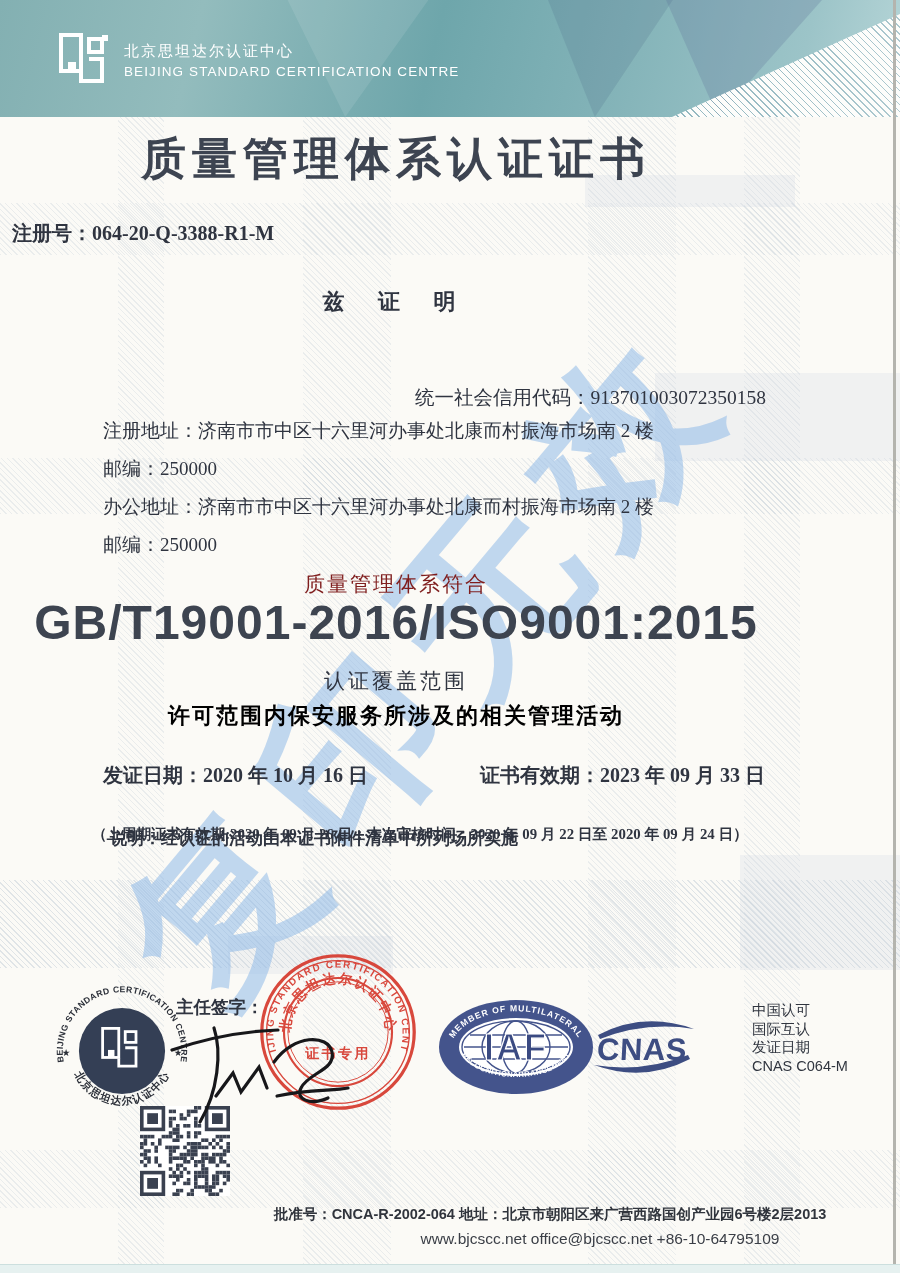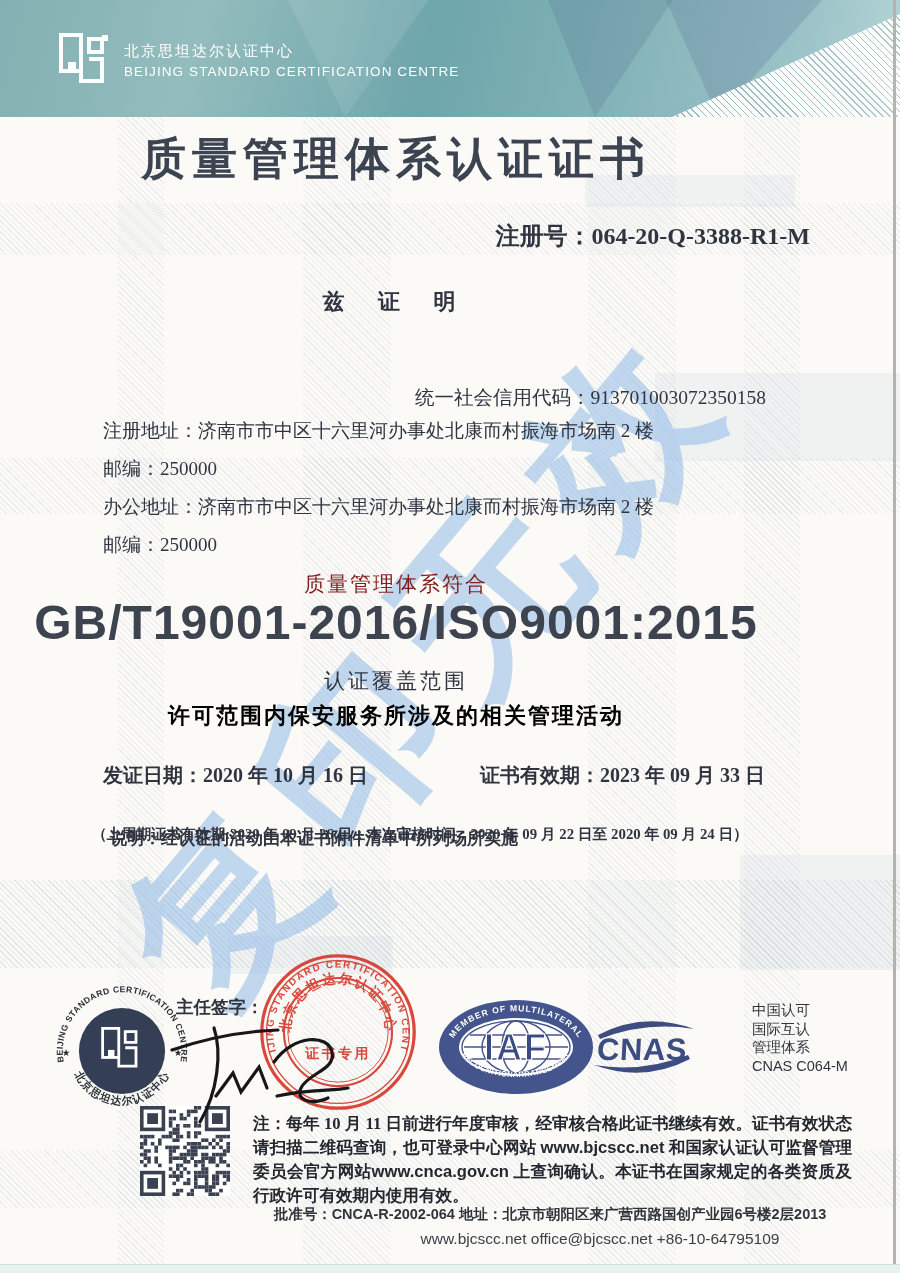--- a/index.html
+++ b/index.html
@@ -26,21 +26,21 @@
   .blk{position:absolute;z-index:0;background:rgba(205,214,224,0.24);}
   
   .watermark{position:absolute;left:-10px;top:545px;width:880px;z-index:1;text-align:center;
              transform:rotate(-50deg);transform-origin:50% 50%;
              font-size:178px;font-weight:700;letter-spacing:26px;color:rgba(144,185,231,0.55);
              white-space:nowrap;pointer-events:none;}
   
   .abs{position:absolute;z-index:2;}
   .center{left:0;width:792px;text-align:center;}
   .title{top:129px;font-size:45px;font-weight:700;letter-spacing:6px;color:#3d4451;}
-  .regno{top:220px;left:0;width:810px;text-align:right;font-size:24px;font-weight:700;color:#2f3440;}
+  .regno{top:220px;left:12px;width:810px;text-align:left;font-size:20px;font-weight:700;color:#2f3440;}
   .hereby{top:287px;font-size:22px;font-weight:700;letter-spacing:14px;color:#2f3440;}
   .company{top:317px;font-size:37px;font-weight:700;letter-spacing:2px;color:#2f3440;}
   .credit{top:384px;left:0;width:766px;text-align:right;font-size:19.5px;color:#2f3440;}
   .addr{top:412px;left:103px;width:760px;font-size:19px;line-height:38px;color:#2f3440;}
   .conform{top:570px;font-size:21px;letter-spacing:2px;color:#7f1d1d;}
   .stdcode{top:595px;font-size:48px;font-weight:700;letter-spacing:1px;color:#3d4450;
            font-family:"Liberation Sans","DejaVu Sans",sans-serif;}
   .scopetitle{top:667px;font-size:21px;letter-spacing:3px;color:#2f3440;}
   .scope{top:701px;font-size:22px;font-weight:700;letter-spacing:2px;color:#000000;}
   .dateline{top:762px;font-size:20px;font-weight:700;color:#2f3440;}
@@ -208,21 +208,21 @@
 
   <svg class="cnassvg" width="128" height="68" viewBox="0 0 128 68">
     <path d="M18,22 Q64,-2 114,16 Q66,8 20,26 Z" fill="#3d4d82"></path>
     <path d="M110,46 Q64,70 14,52 Q62,60 108,42 Z" fill="#3d4d82"></path>
     <text x="64" y="47" text-anchor="middle" font-family="Liberation Sans, sans-serif" font-size="31" font-weight="700" fill="#3d4d82" letter-spacing="0.5" transform="skewX(-3)">CNAS</text>
   </svg>
 
   <div class="abs accred">
     <div>中国认可</div>
     <div>国际互认</div>
-    <div>管理体系</div>
+    <div>发证日期</div>
     <div>CNAS C064-M</div>
   </div>
 
   <svg id="qr" class="qrsvg" width="90" height="90" viewBox="0 0 100 100">
     <rect x="0" y="0" width="100" height="100" fill="#ffffff"></rect>
   <rect x="60" y="0" width="4" height="4" fill="#3a4150"></rect>
       <rect x="64" y="0" width="4" height="4" fill="#3a4150"></rect>
       <rect x="32" y="4" width="4" height="4" fill="#3a4150"></rect>
       <rect x="36" y="4" width="4" height="4" fill="#3a4150"></rect>
       <rect x="52" y="4" width="4" height="4" fill="#3a4150"></rect>
@@ -425,20 +425,19 @@
       <rect x="4" y="4" width="20" height="20" fill="#fff"></rect>
       <rect x="8" y="8" width="12" height="12" fill="#3a4150"></rect>
       <rect x="72" y="0" width="28" height="28" fill="#3a4150"></rect>
       <rect x="76" y="4" width="20" height="20" fill="#fff"></rect>
       <rect x="80" y="8" width="12" height="12" fill="#3a4150"></rect>
       <rect x="0" y="72" width="28" height="28" fill="#3a4150"></rect>
       <rect x="4" y="76" width="20" height="20" fill="#fff"></rect>
       <rect x="8" y="80" width="12" height="12" fill="#3a4150"></rect>
     </svg>
 
-  <div class="abs footnote"><span>注：每年 10 月 11 日前进行年度审核，经审核合格此证书继续有效。证书有效状态请扫描二维码查询，也可登录中心网站 </span><span class="url">www.bjcscc.net</span><span> 和国家认证认可监督管理委员会官方网站</span><span class="url">www.cnca.gov.cn</span><span> 上查询确认。本证书在国家规定的各类资质及行政许可有效期内使用有效。</span></div>
 
   <div class="abs approval">批准号：CNCA-R-2002-064  地址：北京市朝阳区来广营西路国创产业园6号楼2层2013</div>
   <div class="abs contact">www.bjcscc.net  office@bjcscc.net  +86-10-64795109</div>
 
   <div class="edge-r"></div>
   <div class="edge-b"></div>
 </div>
 
 </body></html>

